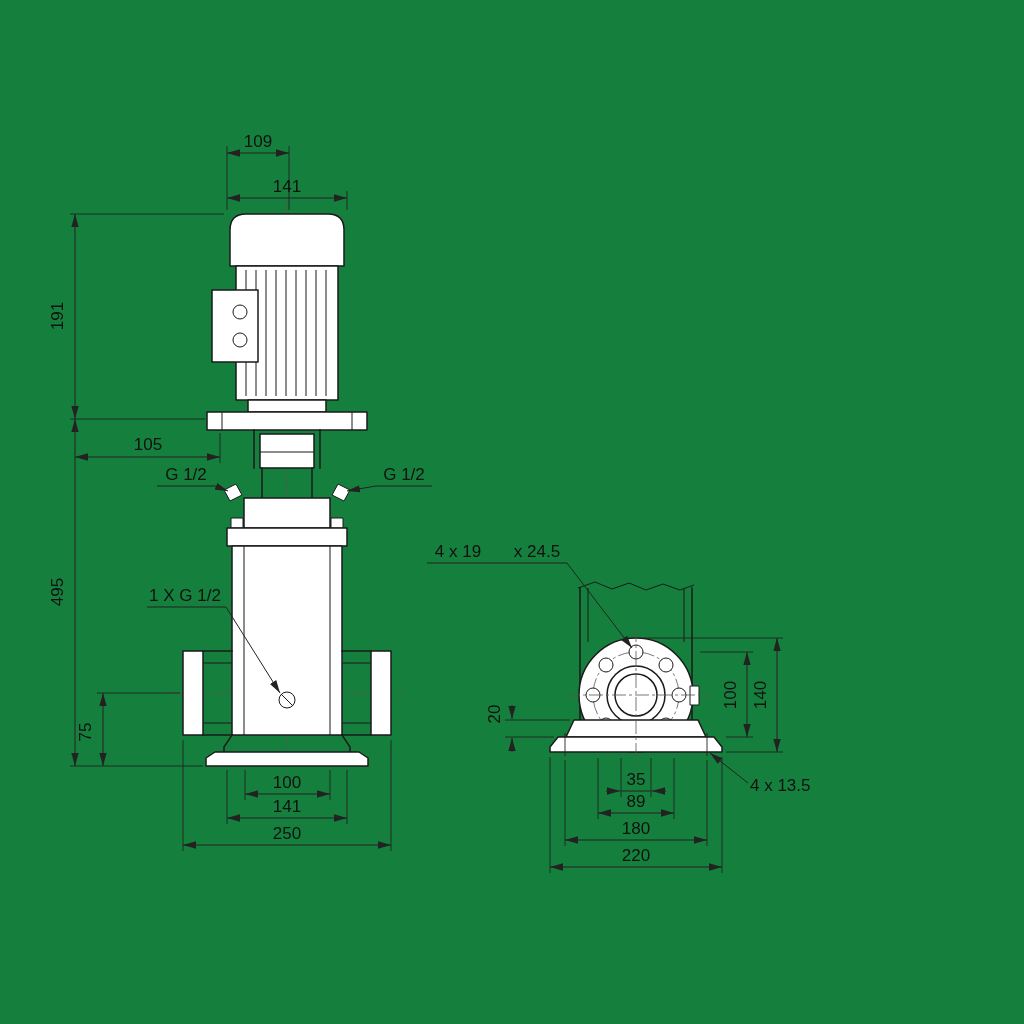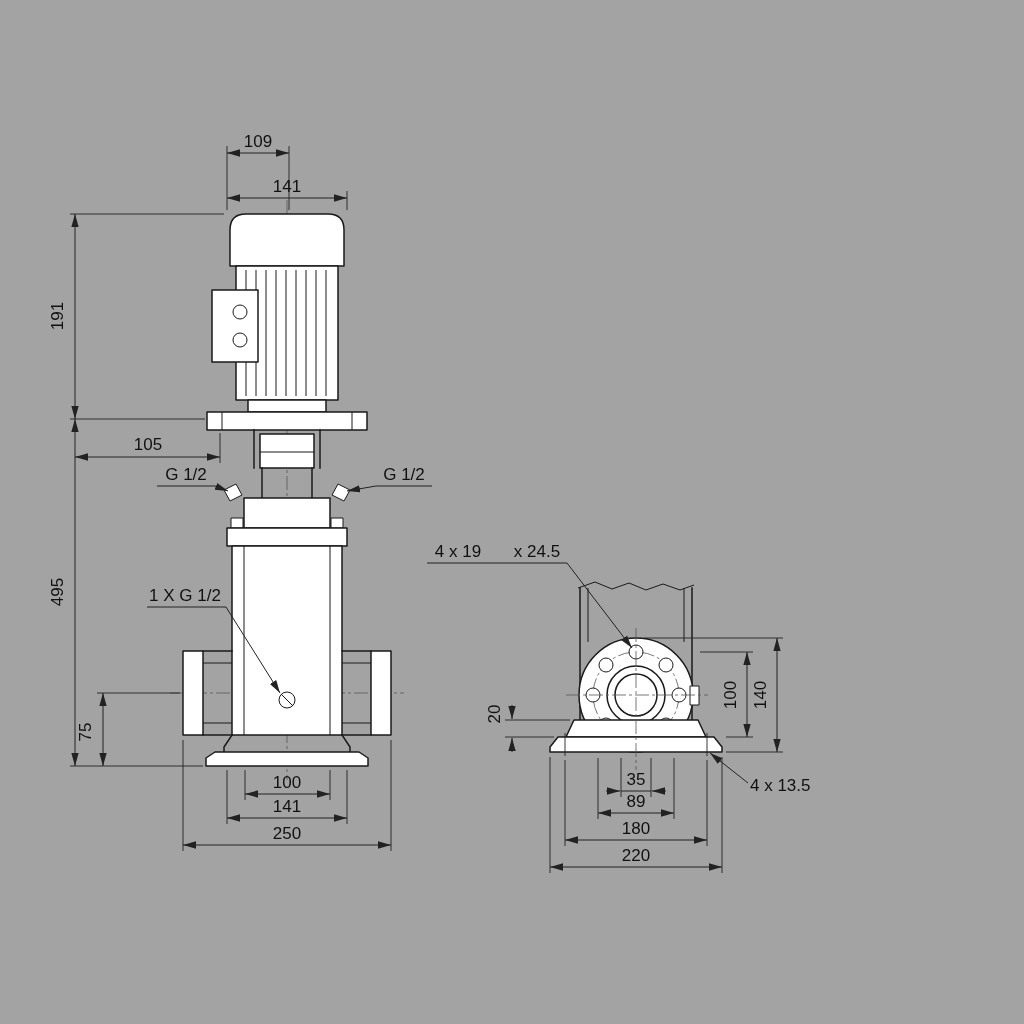--- a/index.html
+++ b/index.html
@@ -1,16 +1,16 @@
 <!DOCTYPE html>
 <html><head>
 <meta charset="utf-8">
 <style>
   html,body{margin:0;padding:0;background:#ffffff;}
-  .page{width:1024px;height:1024px;background:#a3a3a3;position:relative;font-family:"Liberation Sans",sans-serif;}
+  .page{width:1024px;height:1024px;background:#15803d;position:relative;font-family:"Liberation Sans",sans-serif;}
   svg{display:block;}
   .ol  {fill:none;stroke:#1a1a1a;stroke-width:1.5;stroke-linejoin:round;stroke-linecap:square;}
   .ol2 {fill:none;stroke:#1a1a1a;stroke-width:1;stroke-linejoin:round;}
   .fw  {fill:#ffffff;stroke:#1a1a1a;stroke-width:1.5;stroke-linejoin:round;}
   .fw2 {fill:#ffffff;stroke:#1a1a1a;stroke-width:1;stroke-linejoin:round;}
   .dim {fill:none;stroke:#222;stroke-width:1;}
   .ext {fill:none;stroke:#222;stroke-width:0.9;}
   .cl  {fill:none;stroke:#555;stroke-width:0.8;stroke-dasharray:14 3 3 3;}
   .dtxt{font:17px "Liberation Sans",sans-serif;fill:#111;}
 </style>

